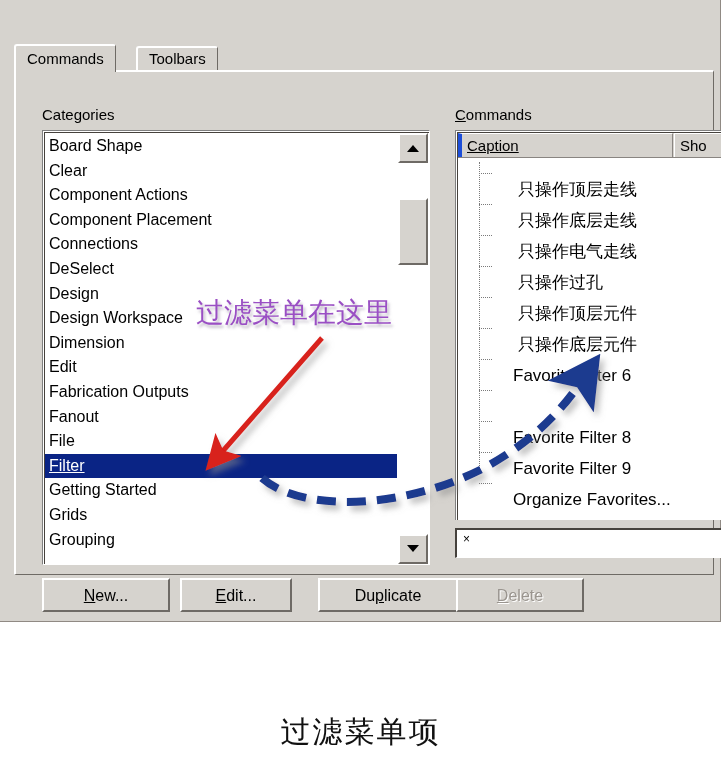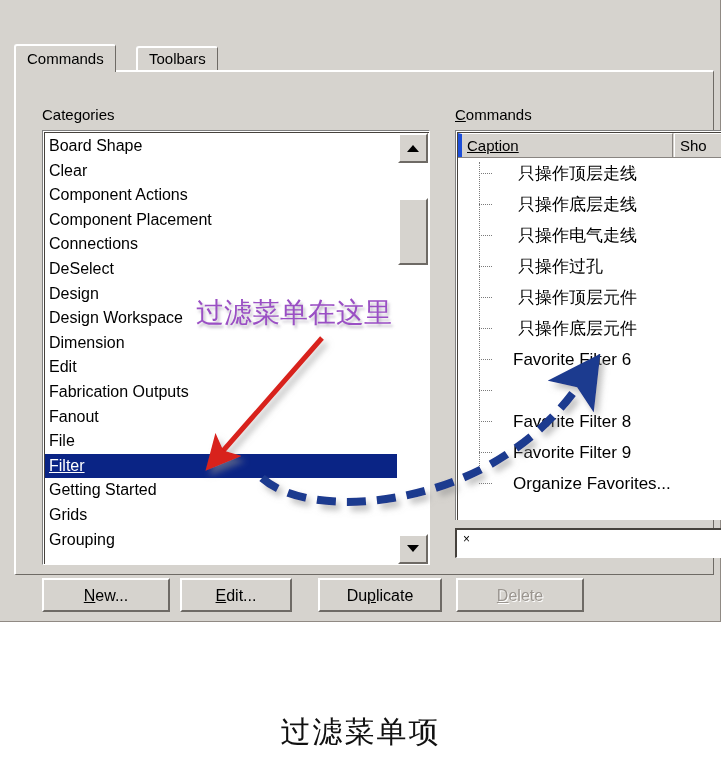--- a/index.html
+++ b/index.html
@@ -291,21 +291,21 @@
     position: absolute;
     left: 21px;
     top: 15px;
     width: 13px;
     height: 0;
     border-top: 1px dotted #7a7a7a;
   }
   .cmd-row .cap {
     position: absolute;
     left: 60px;
-    top: 0;
+    top: 16px;
     font-size: 17px;
     color: #000;
     font-family: "Liberation Sans", sans-serif;
   }
 
   
   #cmd-filter-wrap {
     position: absolute;
     left: 455px;
     top: 528px;
@@ -342,21 +342,21 @@
     color: #000;
     text-align: center;
     line-height: 31px;
     font-family: "Liberation Sans", sans-serif;
     white-space: nowrap;
   }
   .dlg-btn u { text-decoration: underline; }
   .dlg-btn.disabled { color: #9a958f; text-shadow: 1px 1px 0 #ffffff; }
   #btn-new      { left: 42px;  width: 128px; }
   #btn-edit     { left: 180px; width: 112px; }
-  #btn-dup      { left: 318px; width: 124px; }
+  #btn-dup      { left: 318px; width: 140px; }
   #btn-delete   { left: 456px; width: 128px; }
 
   
   #overlay {
     position: absolute;
     left: 0; top: 0;
     width: 721px; height: 766px;
     pointer-events: none;
   }
   #annot-text {

